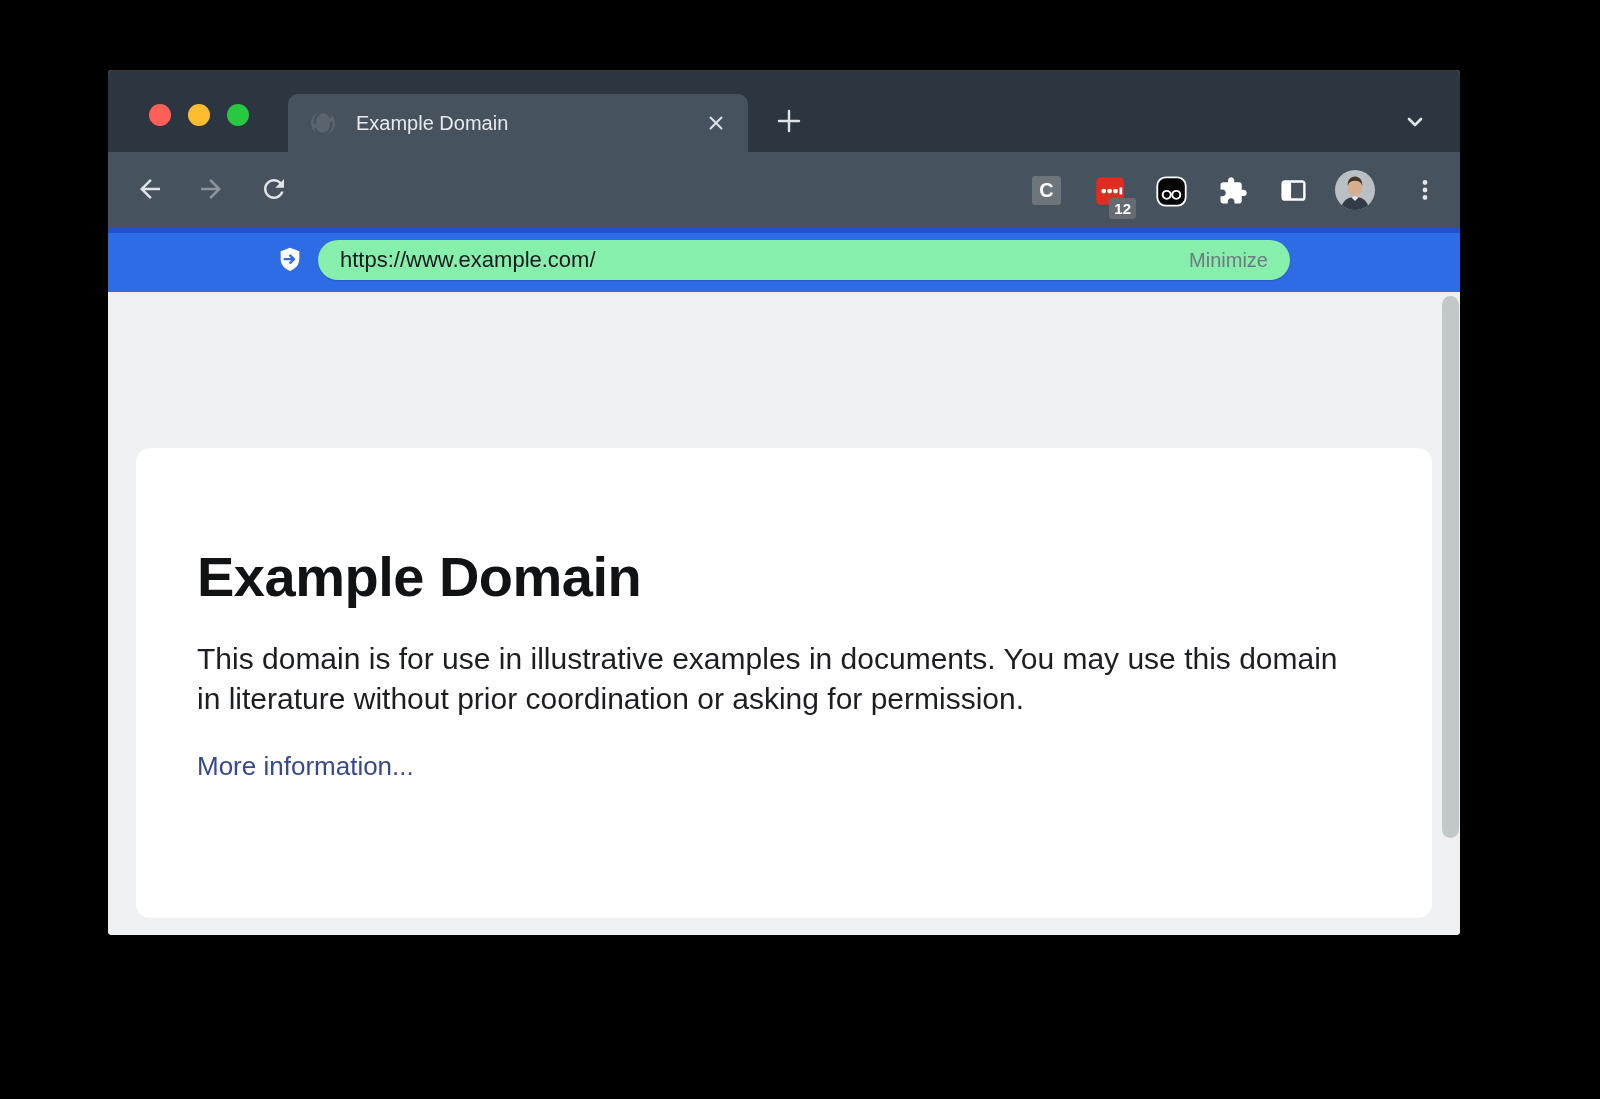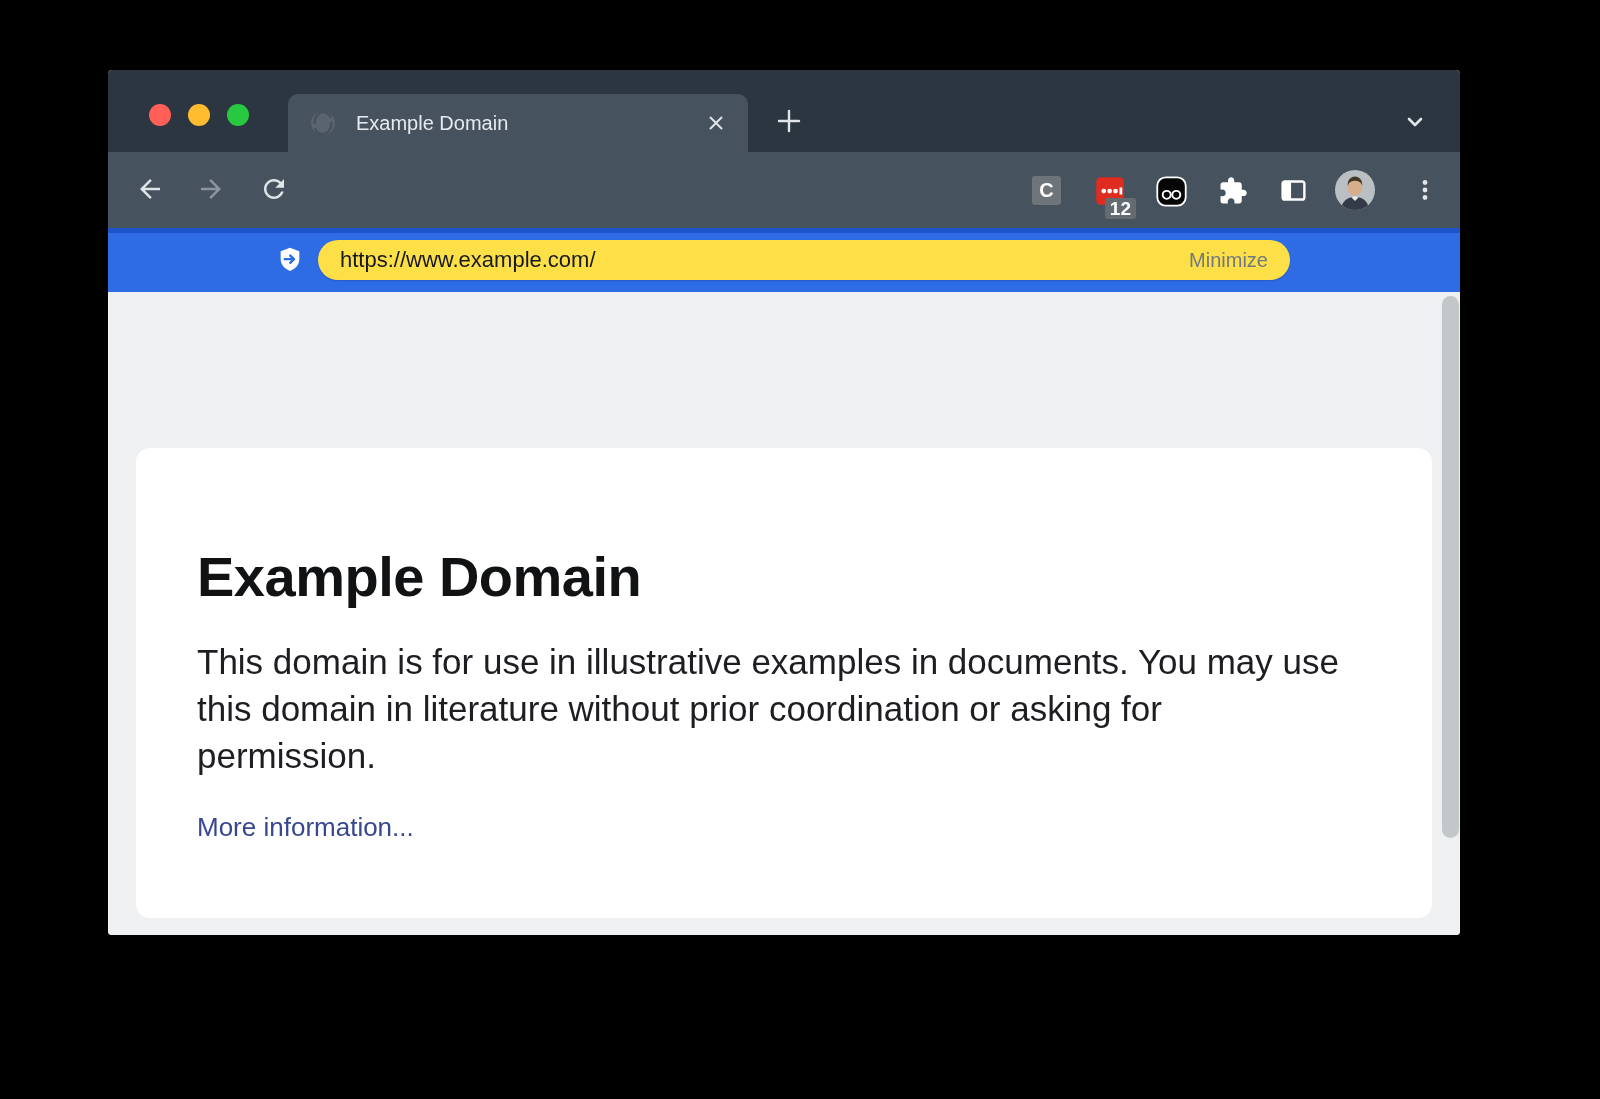--- a/index.html
+++ b/index.html
@@ -21,37 +21,37 @@
   .newtab{position:absolute;left:668px;top:38px;}
   .strip-caret{position:absolute;left:1293px;top:38px;}
 
   
   .toolbar{position:relative;height:76px;background:#46525e;}
   .nav-btn{position:absolute;top:22px;}
   .urlbar{position:absolute;left:210px;top:15px;width:682px;height:46px;border-radius:23px;background:#37424d;display:flex;align-items:center;padding:0 16px 0 22px;}
   .url-text{margin-left:14px;font-size:23px;font-weight:500;color:#e9edf0;flex:1;white-space:nowrap;overflow:hidden;}
   .ext{position:absolute;top:24px;}
   .ext-c{width:29px;height:29px;background:#6e757a;border-radius:3px;color:#fff;font-size:20px;font-weight:700;display:flex;align-items:center;justify-content:center;}
-  .ext-badge{position:absolute;right:-11px;bottom:-10px;background:#646b71;color:#fff;font-size:19px;font-weight:700;padding:1px 5px;border-radius:3px;line-height:19px;}
+  .ext-badge{position:absolute;right:-11px;bottom:-10px;background:#646b71;color:#fff;font-size:15px;font-weight:700;padding:1px 5px;border-radius:3px;line-height:19px;}
   .avatar-btn{position:absolute;left:1227px;top:18px;}
   .kebab{position:absolute;left:1303px;top:24px;}
 
   
   .bluebar{position:relative;height:64px;background:#2e6ce6;}
   .bluebar::before{content:"";position:absolute;top:0;left:0;right:0;height:5px;background:#1d53c8;}
   .shield{position:absolute;left:168px;top:18px;}
-  .iso-input{position:absolute;left:210px;top:12px;width:972px;height:40px;background:#fde047;border-radius:20px;display:flex;align-items:center;justify-content:space-between;padding:0 22px;box-shadow:0 1px 2px rgba(0,0,0,.18);}
+  .iso-input{position:absolute;left:210px;top:12px;width:972px;height:40px;background:#86efac;border-radius:20px;display:flex;align-items:center;justify-content:space-between;padding:0 22px;box-shadow:0 1px 2px rgba(0,0,0,.18);}
   .iso-url{font-size:22px;color:#17191d;}
   .iso-min{background:none;border:none;font-size:20px;color:#71787f;cursor:pointer;padding:0;text-align:right;}
 
   
   .content{position:relative;height:643px;background:#eef0f2;}
   .card{position:absolute;left:28px;top:156px;width:1296px;height:470px;background:#fff;border-radius:14px;padding:96px 90px 0 61px;}
   .card h1{margin:0;font-size:56px;font-weight:700;color:#101214;letter-spacing:-.5px;}
-  .card p{margin:30px 0 0;font-size:35px;line-height:1.34;color:#1c1e21;max-width:1155px;}
+  .card p{margin:30px 0 0;font-size:30px;line-height:1.34;color:#1c1e21;max-width:1155px;}
   .card a{display:inline-block;margin-top:32px;font-size:26px;color:#38488f;text-decoration:none;cursor:pointer;}
   .scroll-thumb{position:absolute;left:1334px;top:4px;width:17px;height:542px;background:#c2c7ca;border-radius:9px;cursor:pointer;}
 </style>
 </head>
 <body>
 
 <div class="stage">
   <div class="window">
 
     <div class="traffic" style="top:34px;left:41px;position:absolute;z-index:6;">

